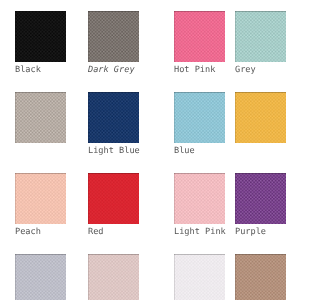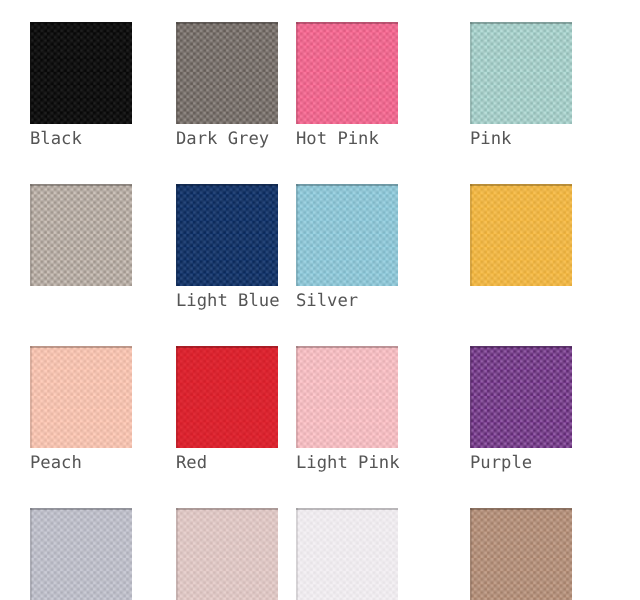--- a/index.html
+++ b/index.html
@@ -8,21 +8,21 @@
     width:300px;height:300px;overflow:hidden;background:#ffffff;
     font-family:"DejaVu Sans Mono","Liberation Mono",monospace;
     -webkit-font-smoothing:antialiased;
     text-rendering:geometricPrecision;
   }
   #sheet{position:relative;width:300px;height:300px;background:#fff;}
 
   
   .cell{position:absolute;width:59px;}
   .cell.c0{left:15px}  .cell.c1{left:88px}
-  .cell.c2{left:148px} .cell.c3{left:235px}
+  .cell.c2{left:174px} .cell.c3{left:235px}
   .cell.r0{top:11px}   .cell.r1{top:92px}
   .cell.r2{top:173px}  .cell.r3{top:254px}
 
   .swatch{position:relative;width:51px;height:51px;overflow:hidden;}
   
   .swatch::after{
     content:"";position:absolute;inset:0;pointer-events:none;
     box-shadow:inset 0 1px 0 rgba(0,0,0,.22), inset 1px 0 0 rgba(0,0,0,.10);
   }
 
@@ -56,51 +56,51 @@
   <div class="cell r0 c0">
     <div class="swatch" style="background: rgb(9, 9, 9);">
       <div class="tex" style="--d: 0.3; --l: 0.11;"></div>
     </div>
     <div class="label" style="color: rgb(85, 85, 85);">Black</div>
   </div>
   <div class="cell r0 c1">
     <div class="swatch" style="background: rgb(119, 110, 104);">
       <div class="tex" style="--d: 0.213; --l: 0.246;"></div>
     </div>
-    <div class="label" style="color: rgb(85, 85, 85);">Dark Grey</div>
+    <div class="label" style="color: rgb(85, 85, 85); font-style: italic;">Dark Grey</div>
   </div>
   <div class="cell r0 c2">
     <div class="swatch" style="background: rgb(251, 103, 146);">
       <div class="tex" style="--d: 0.135; --l: 0.14;"></div>
     </div>
     <div class="label" style="color: rgb(85, 85, 85);">Hot Pink</div>
   </div>
   <div class="cell r0 c3">
     <div class="swatch" style="background: rgb(168, 214, 208);">
       <div class="tex" style="--d: 0.152; --l: 0.254;"></div>
     </div>
-    <div class="label" style="color: rgb(85, 85, 85);">Pink</div>
+    <div class="label" style="color: rgb(85, 85, 85);">Grey</div>
   </div>
 
   <div class="cell r1 c0">
     <div class="swatch" style="background: rgb(191, 179, 169);">
       <div class="tex" style="--d: 0.209; --l: 0.282;"></div>
     </div>
   </div>
   <div class="cell r1 c1">
     <div class="swatch" style="background: rgb(13, 49, 107);">
       <div class="tex" style="--d: 0.215; --l: 0.142;"></div>
     </div>
     <div class="label" style="color: rgb(85, 85, 85);">Light Blue</div>
   </div>
   <div class="cell r1 c2">
     <div class="swatch" style="background: rgb(142, 204, 222);">
       <div class="tex" style="--d: 0.13; --l: 0.196;"></div>
     </div>
-    <div class="label" style="color: rgb(85, 85, 85);">Silver</div>
+    <div class="label" style="color: rgb(85, 85, 85);">Blue</div>
   </div>
   <div class="cell r1 c3">
     <div class="swatch" style="background: rgb(247, 185, 63);">
       <div class="tex" style="--d: 0.095; --l: 0.146;"></div>
     </div>
   </div>
 
   <div class="cell r2 c1">
     <div class="swatch" style="background: rgb(224, 32, 44);">
       <div class="tex" style="--d: 0.075; --l: 0.066;"></div>

